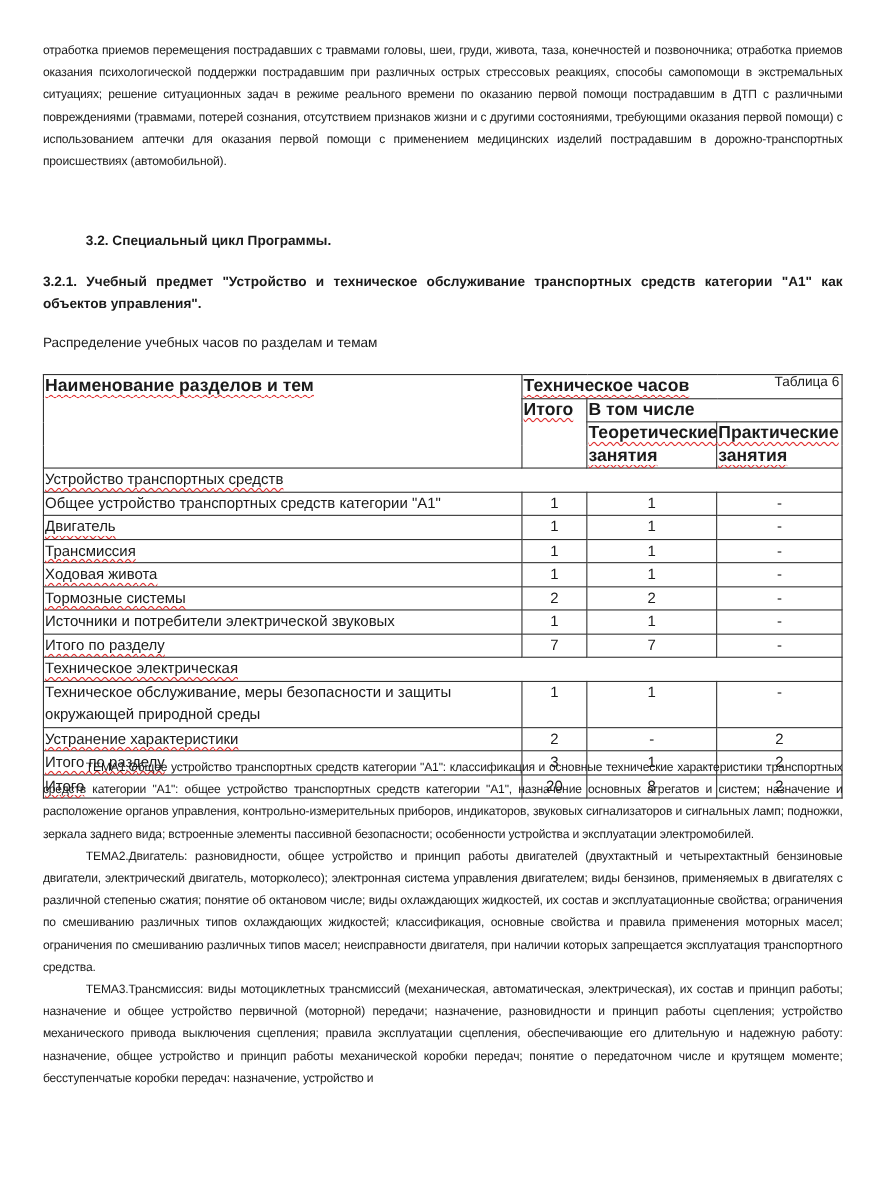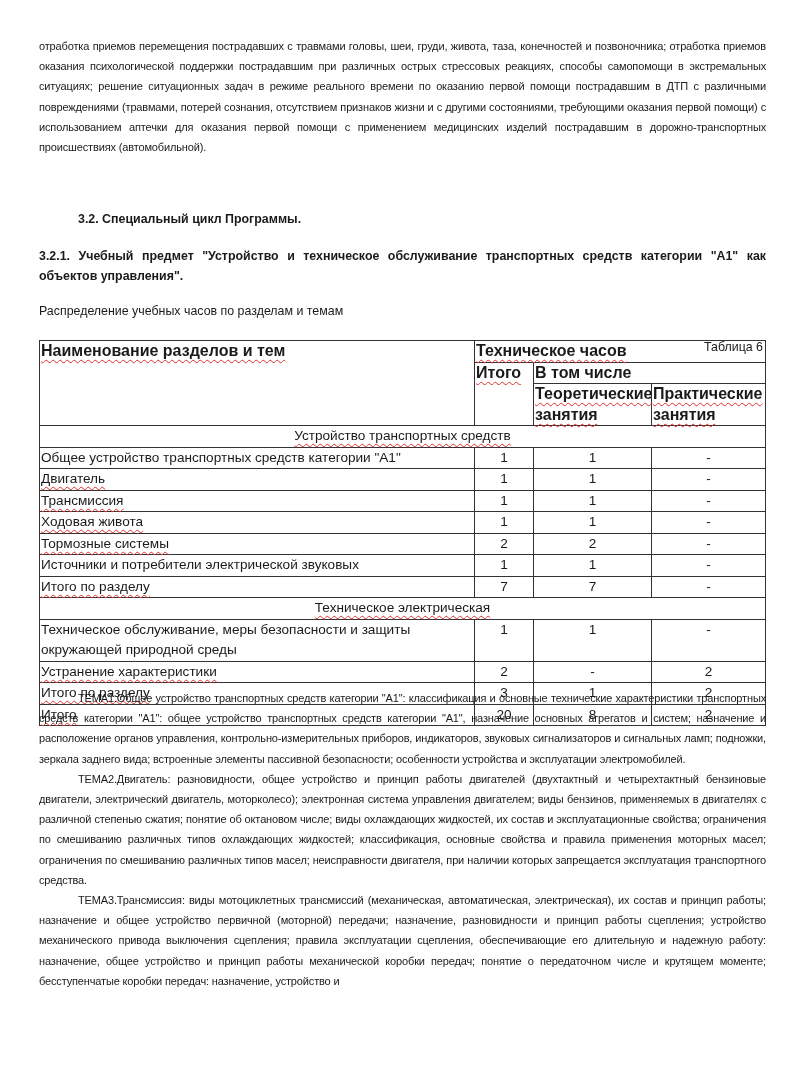--- a/index.html
+++ b/index.html
@@ -21,21 +21,21 @@
   table.hours {
     position: absolute; top: 304px; left: 0; width: 726px;
     border-collapse: collapse; font-size: 13.6px; table-layout: fixed;
   }
   table.hours td, table.hours th {
     border: 1px solid #333; padding: 0 1px; line-height: 20.5px; vertical-align: top;
   }
   table.hours th { font-weight: bold; font-size: 16px; text-align: left; }
   .sq { text-decoration: underline wavy #e03030; text-decoration-thickness: 1px; text-underline-offset: 3px; }
   .num { text-align: center; }
-  .sec-row td { text-align: center; }
+  .sec-row td { text-align: left; }
   .themes { position: absolute; top: 652px; left: 0; width: 727px; }
 </style>
 </head>
 <body>
 
 <div class="page">
   <p class="para">отработка приемов перемещения пострадавших с травмами головы, шеи, груди, живота, таза, конечностей и позвоночника; отработка приемов оказания психологической поддержки пострадавшим при различных острых стрессовых реакциях, способы самопомощи в экстремальных ситуациях; решение ситуационных задач в режиме реального времени по оказанию первой помощи пострадавшим в ДТП с различными повреждениями (травмами, потерей сознания, отсутствием признаков жизни и с другими состояниями, требующими оказания первой помощи) с использованием аптечки для оказания первой помощи с применением медицинских изделий пострадавшим в дорожно-транспортных происшествиях (автомобильной).</p>
 
   <p class="h-sect h32">3.2. Специальный цикл Программы.</p>
   <p class="h-sect h321">3.2.1. Учебный предмет "Устройство и техническое обслуживание транспортных средств категории "А1" как объектов управления".</p>

